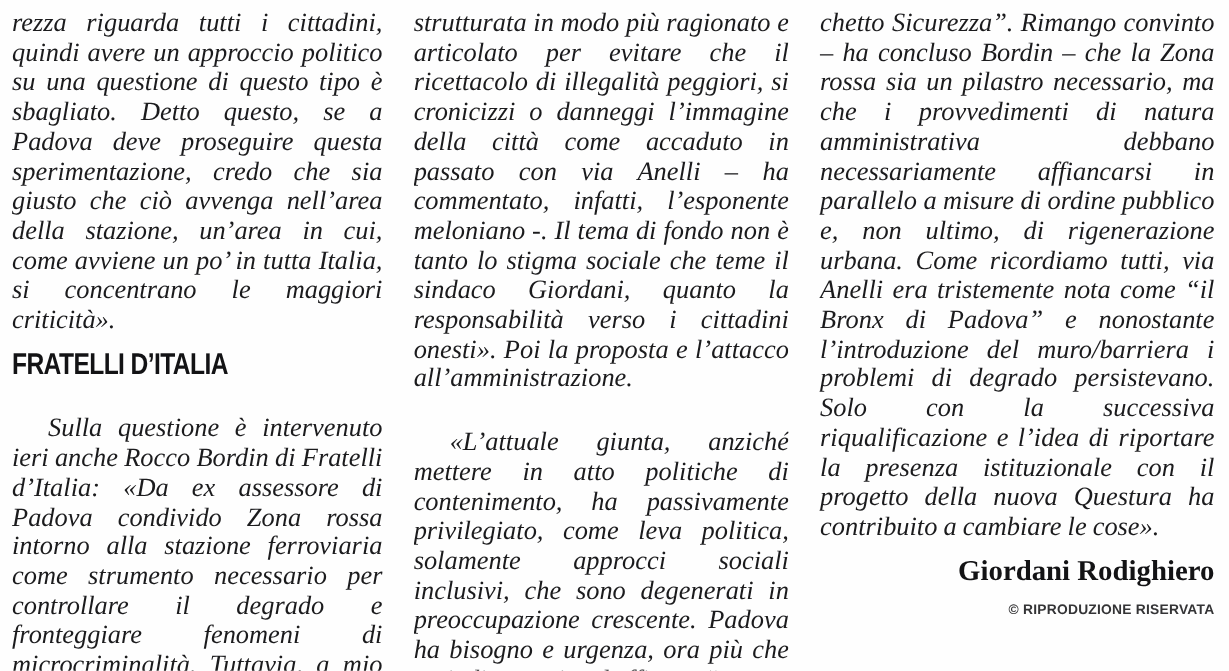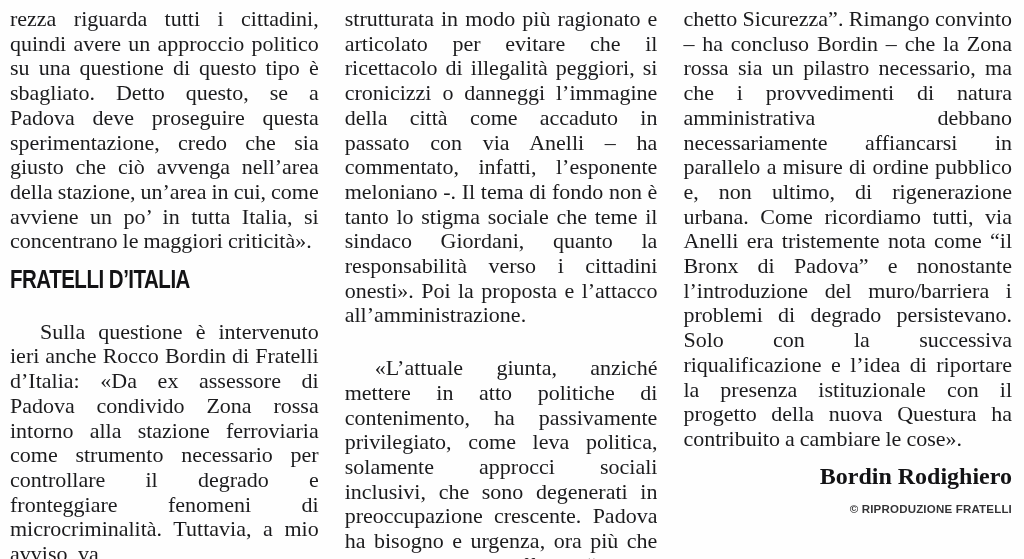--- a/index.html
+++ b/index.html
@@ -26,20 +26,21 @@
     overflow: hidden;
   }
   .col-1 { width: 310px; }
   .col-2 { width: 314px; }
   .col-3 { width: 330px; }
   .para {
     margin: 0;
     hyphens: auto;
     -webkit-hyphens: auto;
     word-spacing: -0.02em;
+    font-style: italic;
   }
   .para.indented { text-indent: 30px; margin-top: 28px; }
   .section-heading {
     font-family: "Liberation Sans", "DejaVu Sans", sans-serif;
     font-weight: bold;
     font-size: 25px;
     letter-spacing: -0.6px;
     margin: 13px 0 6px 0;
     transform: scaleX(0.82);
     transform-origin: left center;
@@ -74,17 +75,17 @@
     <p class="para indented">Sulla questione è intervenuto ieri anche Rocco Bordin di Fratelli d’Italia: «Da ex assessore di Padova condivido Zona rossa intorno alla stazione ferroviaria come strumento necessario per controllare il degrado e fronteggiare fenomeni di microcriminalità. Tuttavia, a mio avviso, va</p>
   </div>
 
   <div class="col col-2">
     <p class="para">strutturata in modo più ragionato e articolato per evitare che il ricettacolo di illegalità peggiori, si cronicizzi o danneggi l’immagine della città come accaduto in passato con via Anelli – ha commentato, infatti, l’esponente meloniano -. Il tema di fondo non è tanto lo stigma sociale che teme il sindaco Giordani, quanto la responsabilità verso i cittadini onesti». Poi la proposta e l’attacco all’amministrazione.</p>
     <p class="para indented">«L’attuale giunta, anziché mettere in atto politiche di contenimento, ha passivamente privilegiato, come leva politica, solamente approcci sociali inclusivi, che sono degenerati in preoccupazione crescente. Padova ha bisogno e urgenza, ora più che mai, di un serio ed efficace “pac-</p>
   </div>
 
   <div class="col col-3">
     <p class="para">chetto Sicurezza”. Rimango convinto – ha concluso Bordin – che la Zona rossa sia un pilastro necessario, ma che i provvedimenti di natura amministrativa debbano necessariamente affiancarsi in parallelo a misure di ordine pubblico e, non ultimo, di rigenerazione urbana. Come ricordiamo tutti, via Anelli era tristemente nota come “il Bronx di Padova” e nonostante l’introduzione del muro/barriera i problemi di degrado persistevano. Solo con la successiva riqualificazione e l’idea di riportare la presenza istituzionale con il progetto della nuova Questura ha contribuito a cambiare le cose».</p>
-    <div class="byline">Bordin Rodighiero</div>
-    <div class="copyright">© RIPRODUZIONE FRATELLI</div>
+    <div class="byline">Giordani Rodighiero</div>
+    <div class="copyright">© RIPRODUZIONE RISERVATA</div>
   </div>
 
 </div>
 
 </body></html>

